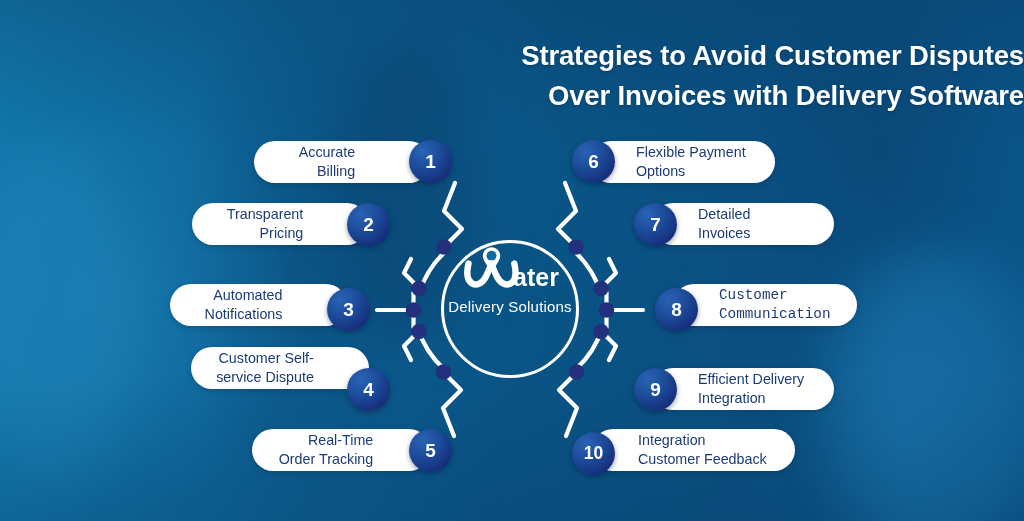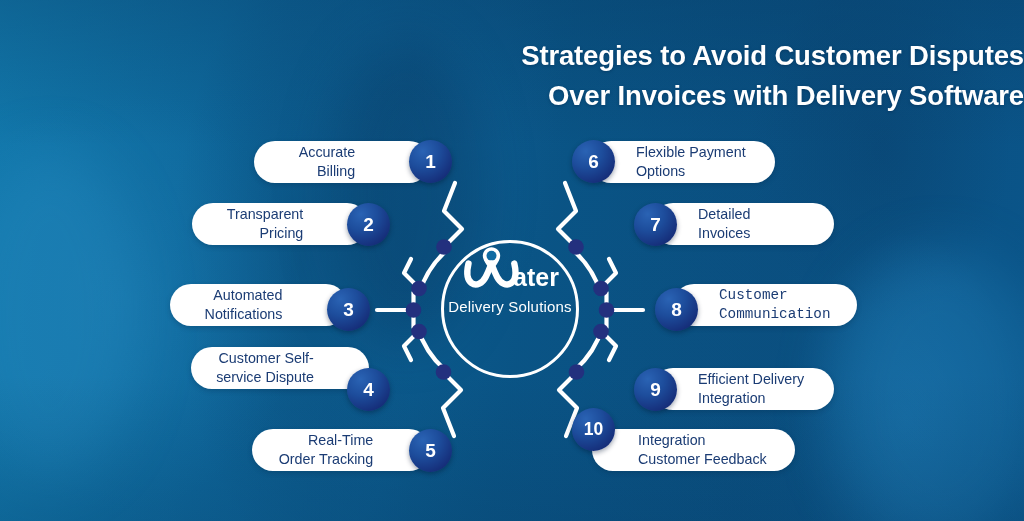--- a/index.html
+++ b/index.html
@@ -294,17 +294,17 @@
   <div class="badge" style="left:634px; top:368px;">
     <span>9</span>
   </div>
 
   <div class="pill right" style="left:592px; top:429px; width:203px;">
     <span class="pill-label">
         <div>Integration</div>
         <div>Customer Feedback</div>
       </span>
   </div>
-  <div class="badge wide" style="left:572px; top:408px;">
+  <div class="badge wide" style="left:572px; top:432px;">
     <span>10</span>
   </div>
 
 </div>
 
 </body></html>

